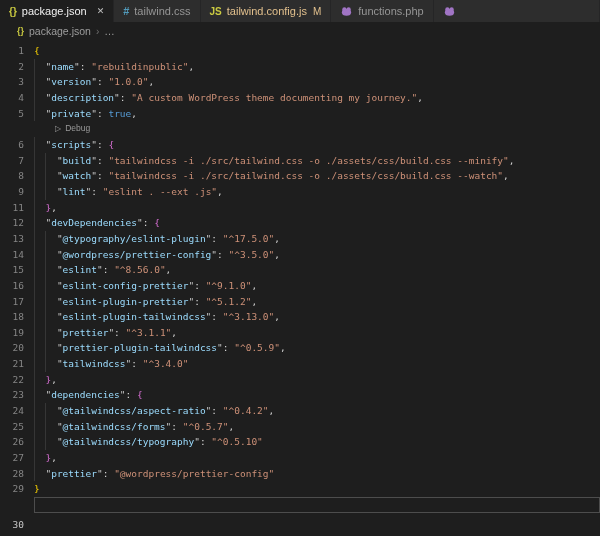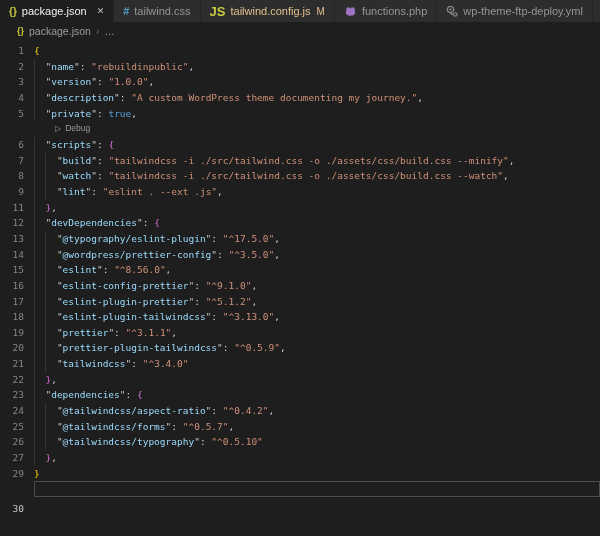--- a/index.html
+++ b/index.html
@@ -14,21 +14,21 @@
   .tab { display:flex; align-items:center; gap:5px; padding:0 9px; background:#2d2d2d;
          color:#969696; border-right:1px solid #252526; white-space:nowrap; cursor:pointer; }
   .tab:last-child { flex:1; }
   .tab.active { background:#1e1e1e; color:#f0f0f0; }
   .tab-label.modified { color:#e2c08d; }
   .tab-badge { color:#e2c08d; font-size:10px; margin-left:1px; }
   .tab-close { color:#c0c0c0; font-size:9px; margin-left:5px; }
   .ic-txt { font-weight:bold; }
   .ic-braces { color:#cbcb41; font-size:10px; }
   .ic-hash { color:#519aba; font-size:11px; }
-  .ic-js { color:#cbcb41; font-size:13px; letter-spacing:0; }
+  .ic-js { color:#cbcb41; font-size:10px; letter-spacing:0; }
   .ic-svg { display:block; }
 
   
   .breadcrumb { height:18px; display:flex; align-items:center; gap:5px; padding-left:17px;
                 background:#1e1e1e; color:#9d9d9d; font-size:10.5px; }
   .bc-chev { color:#6e6e6e; font-size:10px; }
   .bc-icon { font-size:9px; }
 
   
   .editor { padding-top:3px; font-family:"DejaVu Sans Mono", monospace; font-size:9.5px; }
@@ -72,31 +72,20 @@
           <svg class="ic-svg" width="13" height="10" viewBox="0 0 16 16">
             <ellipse cx="8" cy="10" rx="7.4" ry="5.6" fill="#a074c4"></ellipse>
             <circle cx="4.6" cy="5.4" r="3.4" fill="#a074c4"></circle>
             <circle cx="11.4" cy="5.4" r="3.4" fill="#a074c4"></circle>
           </svg>
         </span>
         <span class="tab-label">functions.php</span>
       </div>
       <div class="tab">
         <span class="ic-svg">
-          <svg class="ic-svg" width="12" height="12" viewBox="0 0 16 16">
-            <circle cx="6" cy="6" r="4.2" fill="none" stroke="#8a8a8a" stroke-width="1.7"></circle>
-            <circle cx="6" cy="6" r="1.5" fill="#8a8a8a"></circle>
-            <path d="M6 10.2 Q6.2 12.6 10 12.6" fill="none" stroke="#8a8a8a" stroke-width="1.4"></path>
-            <circle cx="12.4" cy="12.6" r="2.3" fill="none" stroke="#8a8a8a" stroke-width="1.6"></circle>
-          </svg>
-        </span>
-        <span class="tab-label">wp-theme-ftp-deploy.yml</span>
-      </div>
-      <div class="tab">
-        <span class="ic-svg">
           <svg class="ic-svg" width="13" height="10" viewBox="0 0 16 16">
             <ellipse cx="8" cy="10" rx="7.4" ry="5.6" fill="#a074c4"></ellipse>
             <circle cx="4.6" cy="5.4" r="3.4" fill="#a074c4"></circle>
             <circle cx="11.4" cy="5.4" r="3.4" fill="#a074c4"></circle>
           </svg>
         </span>
       </div>
     </div>
 
   <div class="breadcrumb">
@@ -206,20 +195,24 @@
       </div>
       <div class="line">
         <div class="ln">26</div>
         <div class="lc"><span class="ind"></span><span class="ind"></span><span class="tk-q">"</span><span class="tk-k">@tailwindcss/typography</span><span class="tk-q">"</span><span class="tk-p">: </span><span class="tk-s">"^0.5.10"</span></div>
       </div>
       <div class="line">
         <div class="ln">27</div>
         <div class="lc"><span class="ind"></span><span class="tk-c2">}</span><span class="tk-p">,</span></div>
       </div>
       <div class="line">
+        <div class="ln">28</div>
+        <div class="lc"><span class="ind"></span><span class="tk-q">"</span><span class="tk-k">prettier</span><span class="tk-q">"</span><span class="tk-p">: </span><span class="tk-s">"@wordpress/prettier-config"</span></div>
+      </div>
+      <div class="line">
         <div class="ln">29</div>
         <div class="lc"><span class="tk-c1">}</span></div>
       </div>
       <div class="line">
         <div class="ln cur">30</div>
         <div class="lc cur"></div>
       </div>
     </div>
 </div>
 

